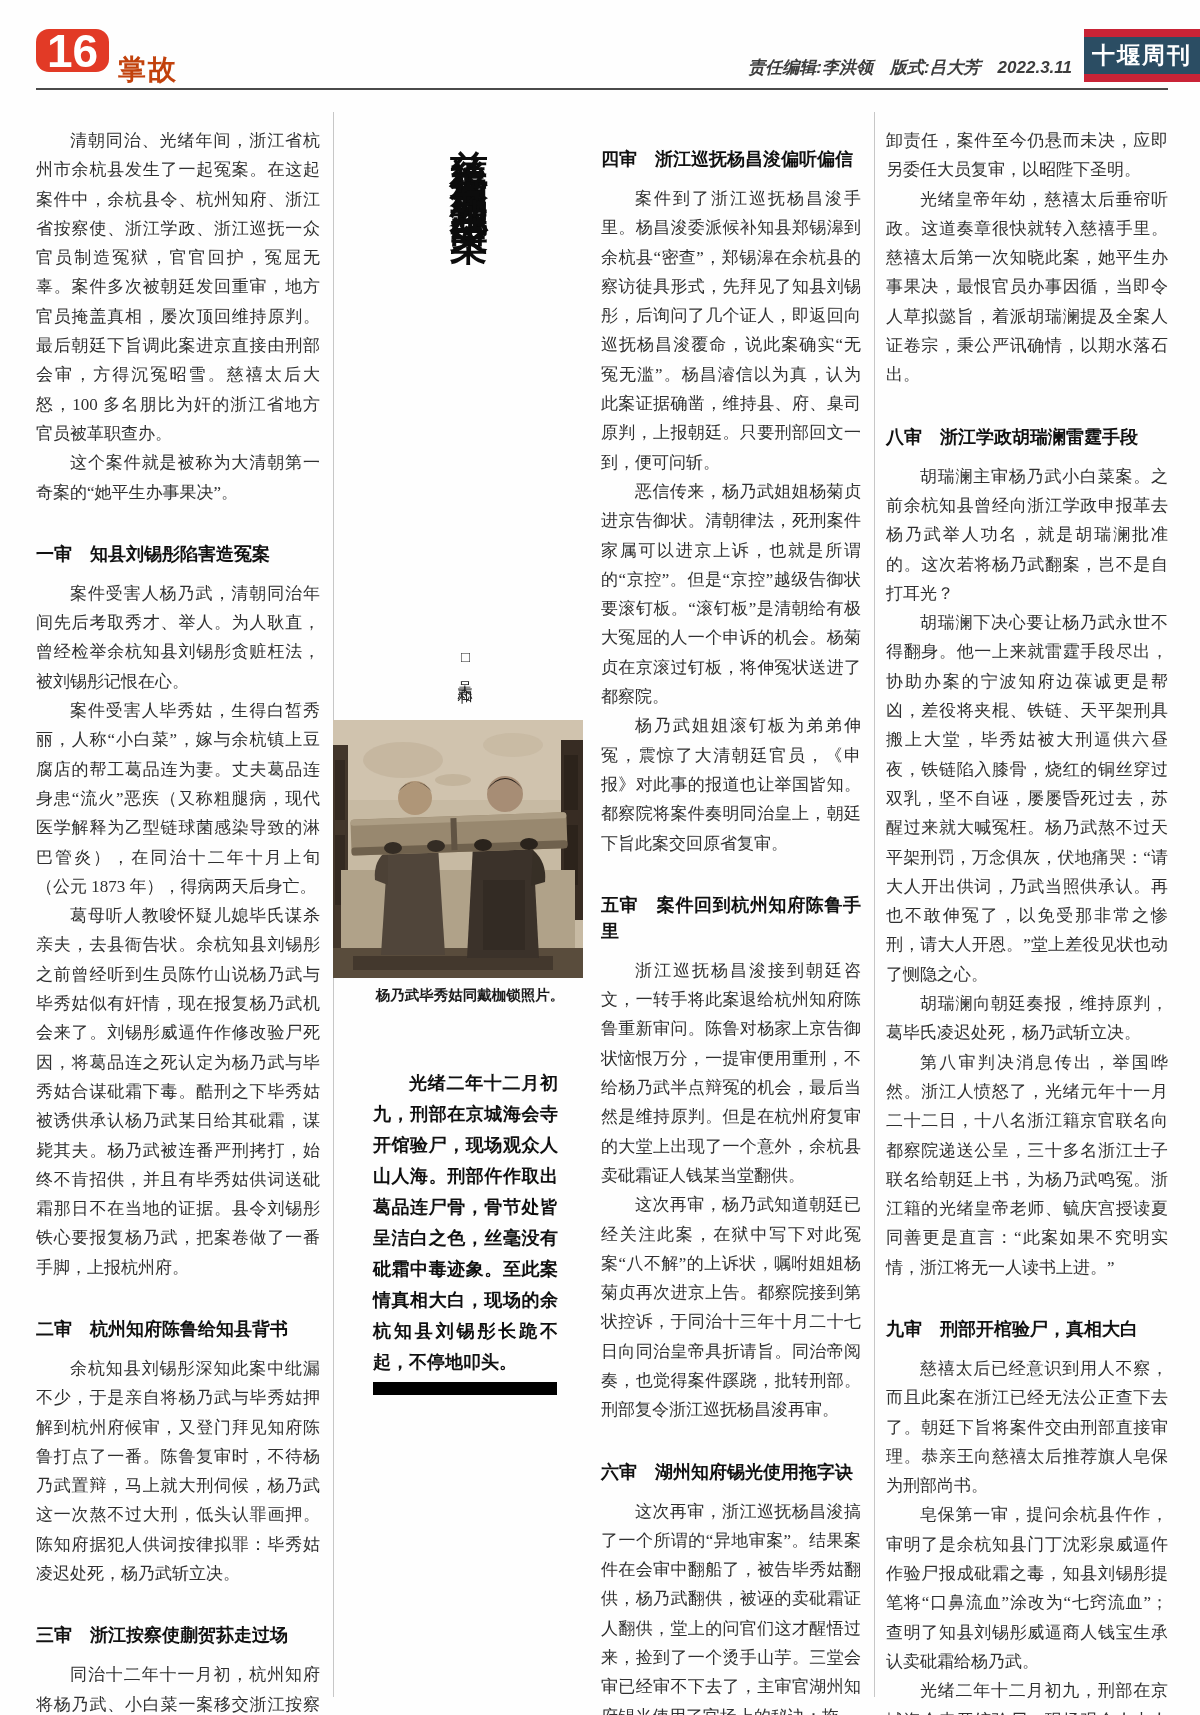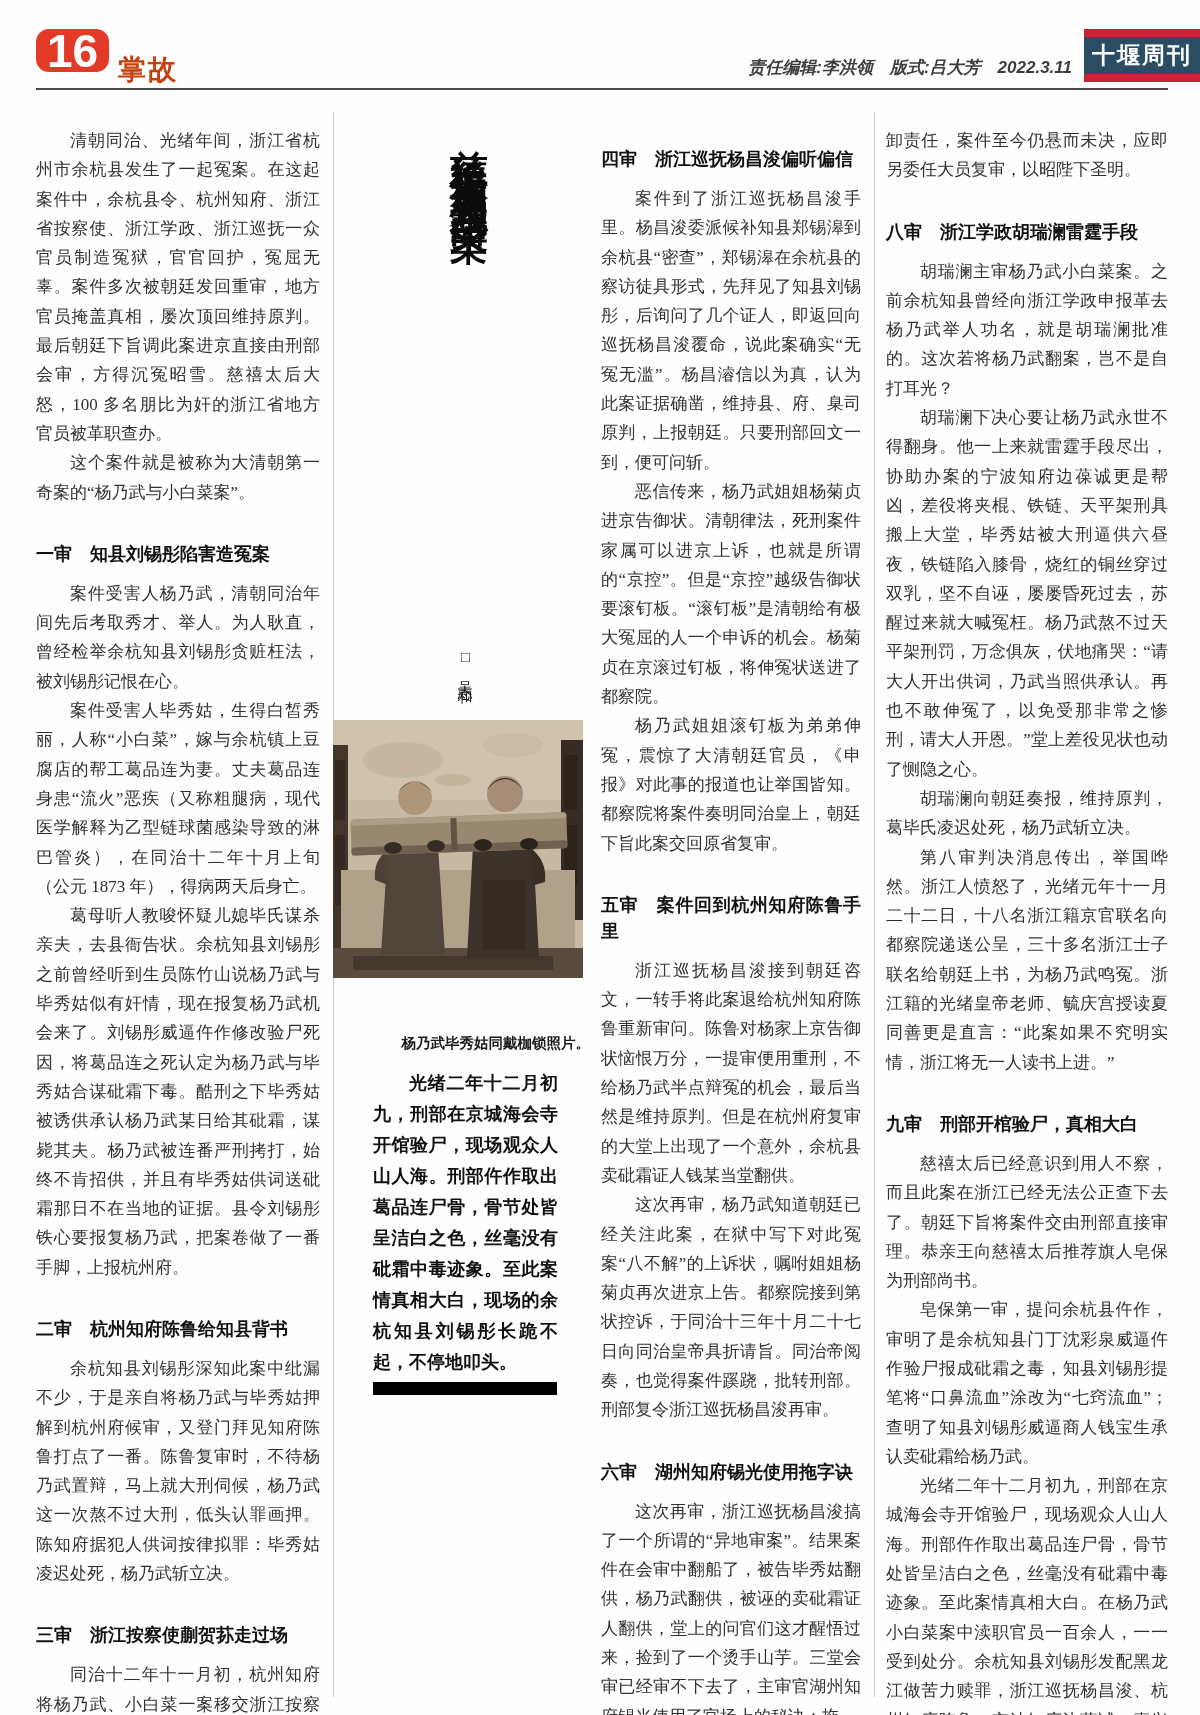--- a/index.html
+++ b/index.html
@@ -64,23 +64,23 @@
     font-size:38px;letter-spacing:6px;color:#0c0c0c;white-space:nowrap;
   }
   .byline{
     position:absolute;left:455px;top:648px;
     writing-mode:vertical-rl;text-orientation:upright;
     font-size:15px;letter-spacing:4px;color:#222;
     font-family:"Liberation Sans","DejaVu Sans",sans-serif;
   }
   .photo-frame{position:absolute;left:333px;top:720px;width:250px;height:258px;overflow:hidden;}
   .photo-caption{
-    position:absolute;left:350px;top:986px;width:240px;text-align:right;
+    position:absolute;left:350px;top:986px;width:240px;text-align:center;
     font-family:"Liberation Sans","DejaVu Sans",sans-serif;font-weight:bold;
-    font-size:14.5px;color:#1a1a1a;margin-top:48px;
+    font-size:14.5px;color:#1a1a1a;
   }
   .pull-quote{
     position:absolute;left:373px;top:1068px;width:185px;
     font-family:"Liberation Serif","DejaVu Serif",serif;font-weight:bold;
     font-size:18px;line-height:31px;color:#101010;
     text-align:justify;text-justify:inter-character;word-break:break-all;text-indent:2em;
   }
   .quote-bar{position:absolute;left:373px;top:1382px;width:184px;height:13px;background:#000;}
 </style>
 </head>
@@ -94,21 +94,21 @@
   <div class="core">十堰周刊</div>
   <div class="bar"></div>
 </div>
 <div class="header-rule"></div>
 
 <div class="vsep s1"></div>
 <div class="vsep s2"></div>
 
 <div class="column col1">
     <div class="para">清朝同治、光绪年间，浙江省杭州市余杭县发生了一起冤案。在这起案件中，余杭县令、杭州知府、浙江省按察使、浙江学政、浙江巡抚一众官员制造冤狱，官官回护，冤屈无辜。案件多次被朝廷发回重审，地方官员掩盖真相，屡次顶回维持原判。最后朝廷下旨调此案进京直接由刑部会审，方得沉冤昭雪。慈禧太后大怒，100 多名朋比为奸的浙江省地方官员被革职查办。</div>
-    <div class="para">这个案件就是被称为大清朝第一奇案的“杨乃武与小白菜案”。</div>
+    <div class="para">这个案件就是被称为大清朝第一奇案的“她平生办事果决”。</div>
     <div class="sec-heading">一审　知县刘锡彤陷害造冤案</div>
     <div class="para">案件受害人杨乃武，清朝同治年间先后考取秀才、举人。为人耿直，曾经检举余杭知县刘锡彤贪赃枉法，被刘锡彤记恨在心。</div>
     <div class="para">案件受害人毕秀姑，生得白皙秀丽，人称“小白菜”，嫁与余杭镇上豆腐店的帮工葛品连为妻。丈夫葛品连身患“流火”恶疾（又称粗腿病，现代医学解释为乙型链球菌感染导致的淋巴管炎），在同治十二年十月上旬（公元 1873 年），得病两天后身亡。</div>
     <div class="para">葛母听人教唆怀疑儿媳毕氏谋杀亲夫，去县衙告状。余杭知县刘锡彤之前曾经听到生员陈竹山说杨乃武与毕秀姑似有奸情，现在报复杨乃武机会来了。刘锡彤威逼仵作修改验尸死因，将葛品连之死认定为杨乃武与毕秀姑合谋砒霜下毒。酷刑之下毕秀姑被诱供承认杨乃武某日给其砒霜，谋毙其夫。杨乃武被连番严刑拷打，始终不肯招供，并且有毕秀姑供词送砒霜那日不在当地的证据。县令刘锡彤铁心要报复杨乃武，把案卷做了一番手脚，上报杭州府。</div>
     <div class="sec-heading">二审　杭州知府陈鲁给知县背书</div>
     <div class="para">余杭知县刘锡彤深知此案中纰漏不少，于是亲自将杨乃武与毕秀姑押解到杭州府候审，又登门拜见知府陈鲁打点了一番。陈鲁复审时，不待杨乃武置辩，马上就大刑伺候，杨乃武这一次熬不过大刑，低头认罪画押。陈知府据犯人供词按律拟罪：毕秀姑凌迟处死，杨乃武斩立决。</div>
     <div class="sec-heading">三审　浙江按察使蒯贺荪走过场</div>
     <div class="para">同治十二年十一月初，杭州知府将杨乃武、小白菜一案移交浙江按察使蒯贺荪。按察使是一省的司法长官，俗称臬台，权力相当于今天的省政法委书记。</div>
   </div>
 
@@ -178,20 +178,21 @@
     <div class="sec-heading">五审　案件回到杭州知府陈鲁手里</div>
     <div class="para">浙江巡抚杨昌浚接到朝廷咨文，一转手将此案退给杭州知府陈鲁重新审问。陈鲁对杨家上京告御状恼恨万分，一提审便用重刑，不给杨乃武半点辩冤的机会，最后当然是维持原判。但是在杭州府复审的大堂上出现了一个意外，余杭县卖砒霜证人钱某当堂翻供。</div>
     <div class="para">这次再审，杨乃武知道朝廷已经关注此案，在狱中写下对此冤案“八不解”的上诉状，嘱咐姐姐杨菊贞再次进京上告。都察院接到第状控诉，于同治十三年十月二十七日向同治皇帝具折请旨。同治帝阅奏，也觉得案件蹊跷，批转刑部。刑部复令浙江巡抚杨昌浚再审。</div>
     <div class="sec-heading">六审　湖州知府锡光使用拖字诀</div>
     <div class="para">这次再审，浙江巡抚杨昌浚搞了一个所谓的“异地审案”。结果案件在会审中翻船了，被告毕秀姑翻供，杨乃武翻供，被诬的卖砒霜证人翻供，堂上的问官们这才醒悟过来，捡到了一个烫手山芋。三堂会审已经审不下去了，主审官湖州知府锡光使用了官场上的秘诀：拖。</div>
     <div class="para">这一拖下去，就拖到了第二年年初，同治皇帝驾崩，光绪皇帝即位。</div>
   </div>
 
 <div class="column col4">
     <div class="para noindent">卸责任，案件至今仍悬而未决，应即另委任大员复审，以昭陛下圣明。</div>
+    <div class="para">光绪皇帝年幼，慈禧太后垂帘听政。这道奏章很快就转入慈禧手里。慈禧太后第一次知晓此案，她平生办事果决，最恨官员办事因循，当即令人草拟懿旨，着派胡瑞澜提及全案人证卷宗，秉公严讯确情，以期水落石出。</div>
     <div class="sec-heading">八审　浙江学政胡瑞澜雷霆手段</div>
     <div class="para">胡瑞澜主审杨乃武小白菜案。之前余杭知县曾经向浙江学政申报革去杨乃武举人功名，就是胡瑞澜批准的。这次若将杨乃武翻案，岂不是自打耳光？</div>
     <div class="para">胡瑞澜下决心要让杨乃武永世不得翻身。他一上来就雷霆手段尽出，协助办案的宁波知府边葆诚更是帮凶，差役将夹棍、铁链、天平架刑具搬上大堂，毕秀姑被大刑逼供六昼夜，铁链陷入膝骨，烧红的铜丝穿过双乳，坚不自诬，屡屡昏死过去，苏醒过来就大喊冤枉。杨乃武熬不过天平架刑罚，万念俱灰，伏地痛哭：“请大人开出供词，乃武当照供承认。再也不敢伸冤了，以免受那非常之惨刑，请大人开恩。”堂上差役见状也动了恻隐之心。</div>
     <div class="para">胡瑞澜向朝廷奏报，维持原判，葛毕氏凌迟处死，杨乃武斩立决。</div>
     <div class="para">第八审判决消息传出，举国哗然。浙江人愤怒了，光绪元年十一月二十二日，十八名浙江籍京官联名向都察院递送公呈，三十多名浙江士子联名给朝廷上书，为杨乃武鸣冤。浙江籍的光绪皇帝老师、毓庆宫授读夏同善更是直言：“此案如果不究明实情，浙江将无一人读书上进。”</div>
     <div class="sec-heading">九审　刑部开棺验尸，真相大白</div>
     <div class="para">慈禧太后已经意识到用人不察，而且此案在浙江已经无法公正查下去了。朝廷下旨将案件交由刑部直接审理。恭亲王向慈禧太后推荐旗人皂保为刑部尚书。</div>
     <div class="para">皂保第一审，提问余杭县仵作，审明了是余杭知县门丁沈彩泉威逼仵作验尸报成砒霜之毒，知县刘锡彤提笔将“口鼻流血”涂改为“七窍流血”；查明了知县刘锡彤威逼商人钱宝生承认卖砒霜给杨乃武。</div>
     <div class="para">光绪二年十二月初九，刑部在京城海会寺开馆验尸，现场观众人山人海。刑部仵作取出葛品连尸骨，骨节处皆呈洁白之色，丝毫没有砒霜中毒迹象。至此案情真相大白。在杨乃武小白菜案中渎职官员一百余人，一一受到处分。余杭知县刘锡彤发配黑龙江做苦力赎罪，浙江巡抚杨昌浚、杭州知府陈鲁、宁波知府边葆诚、嘉兴知县罗子松、候补知县郑锡滜等一应官员即行革职。浙江学政胡瑞澜革职，永不复用。</div>
   </div>

